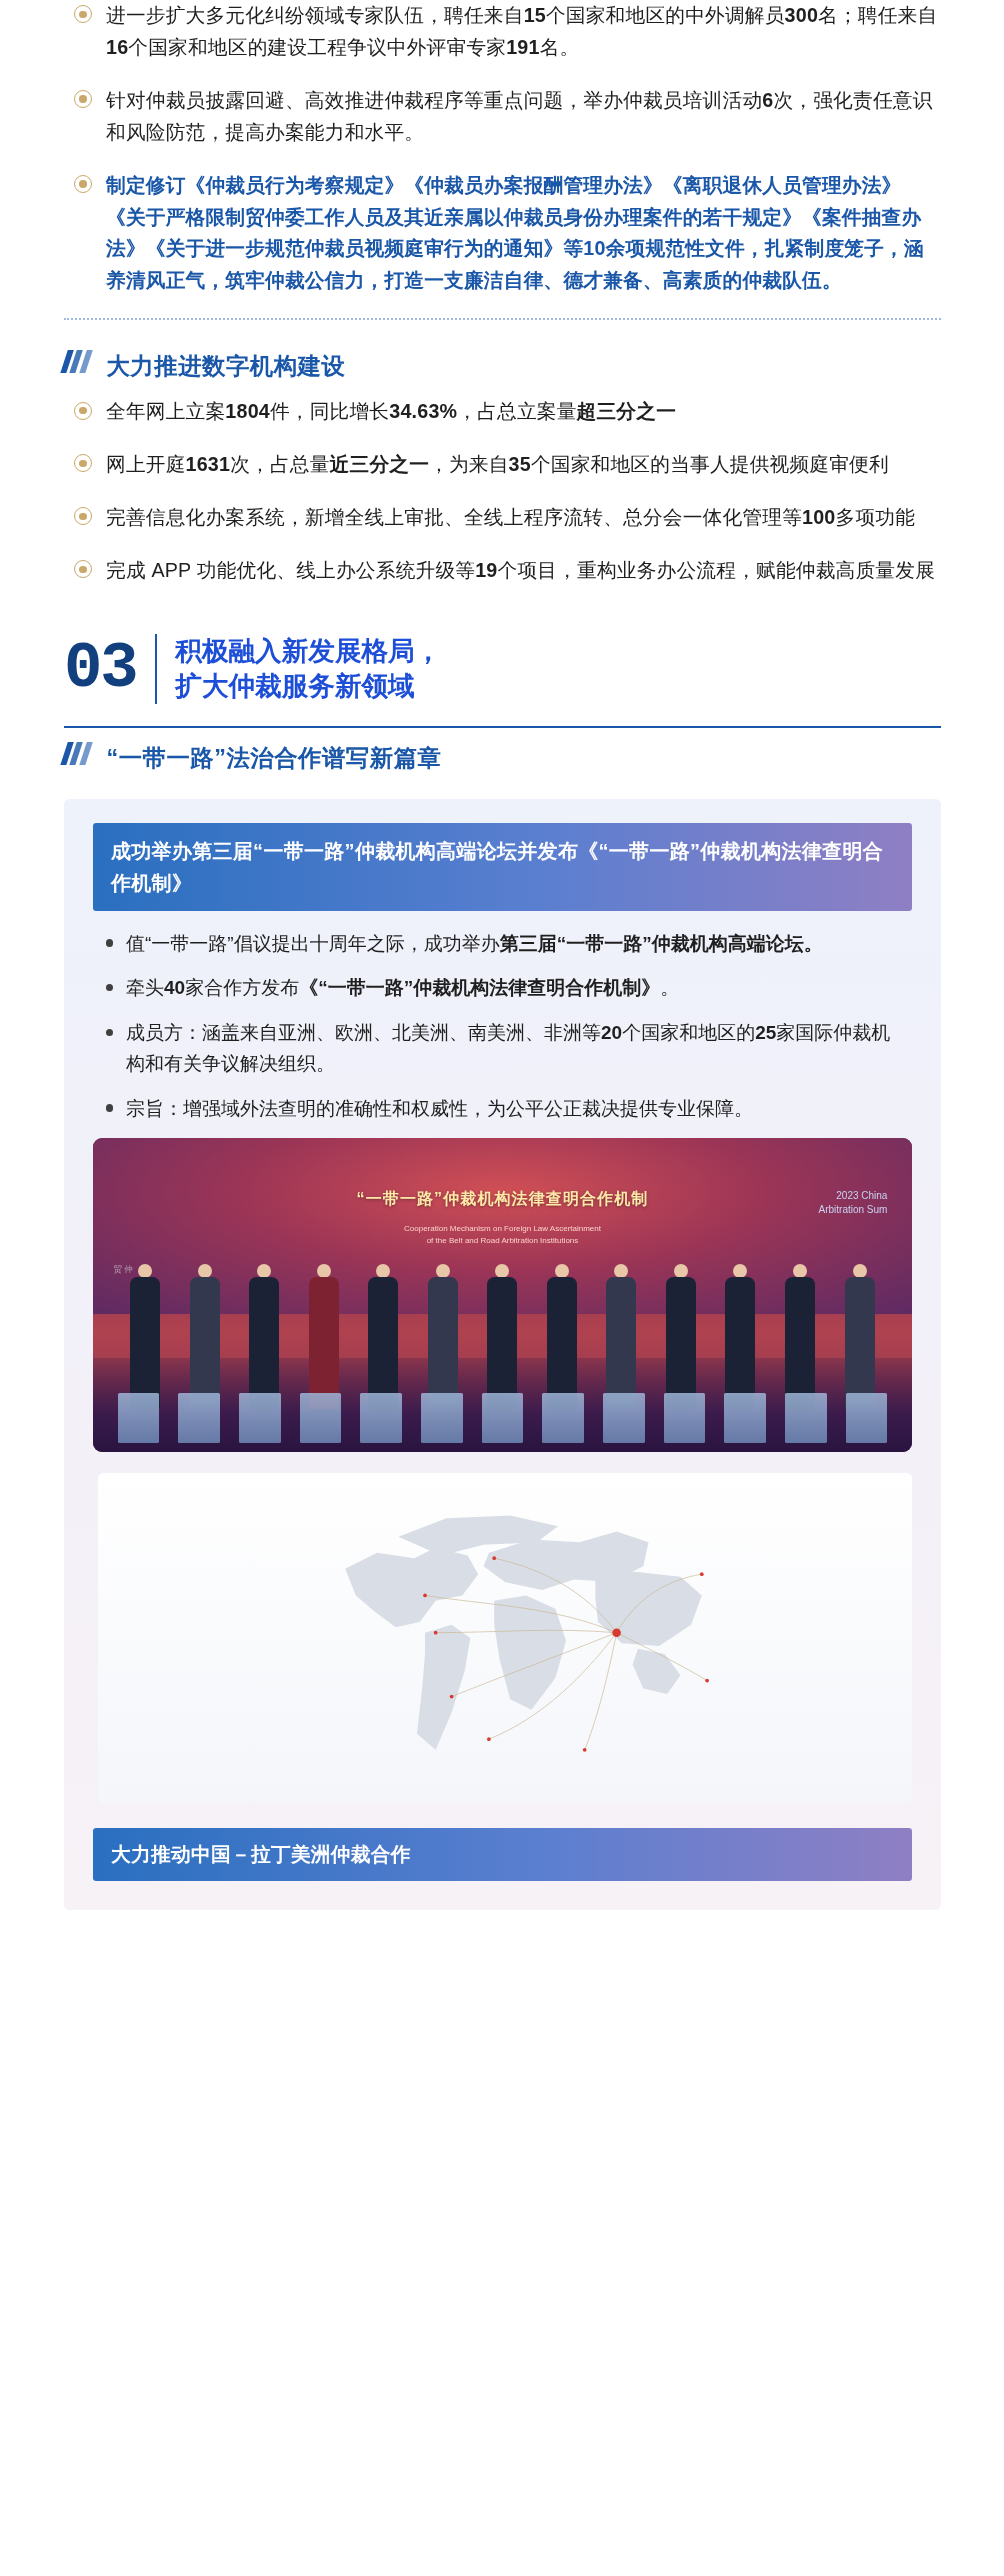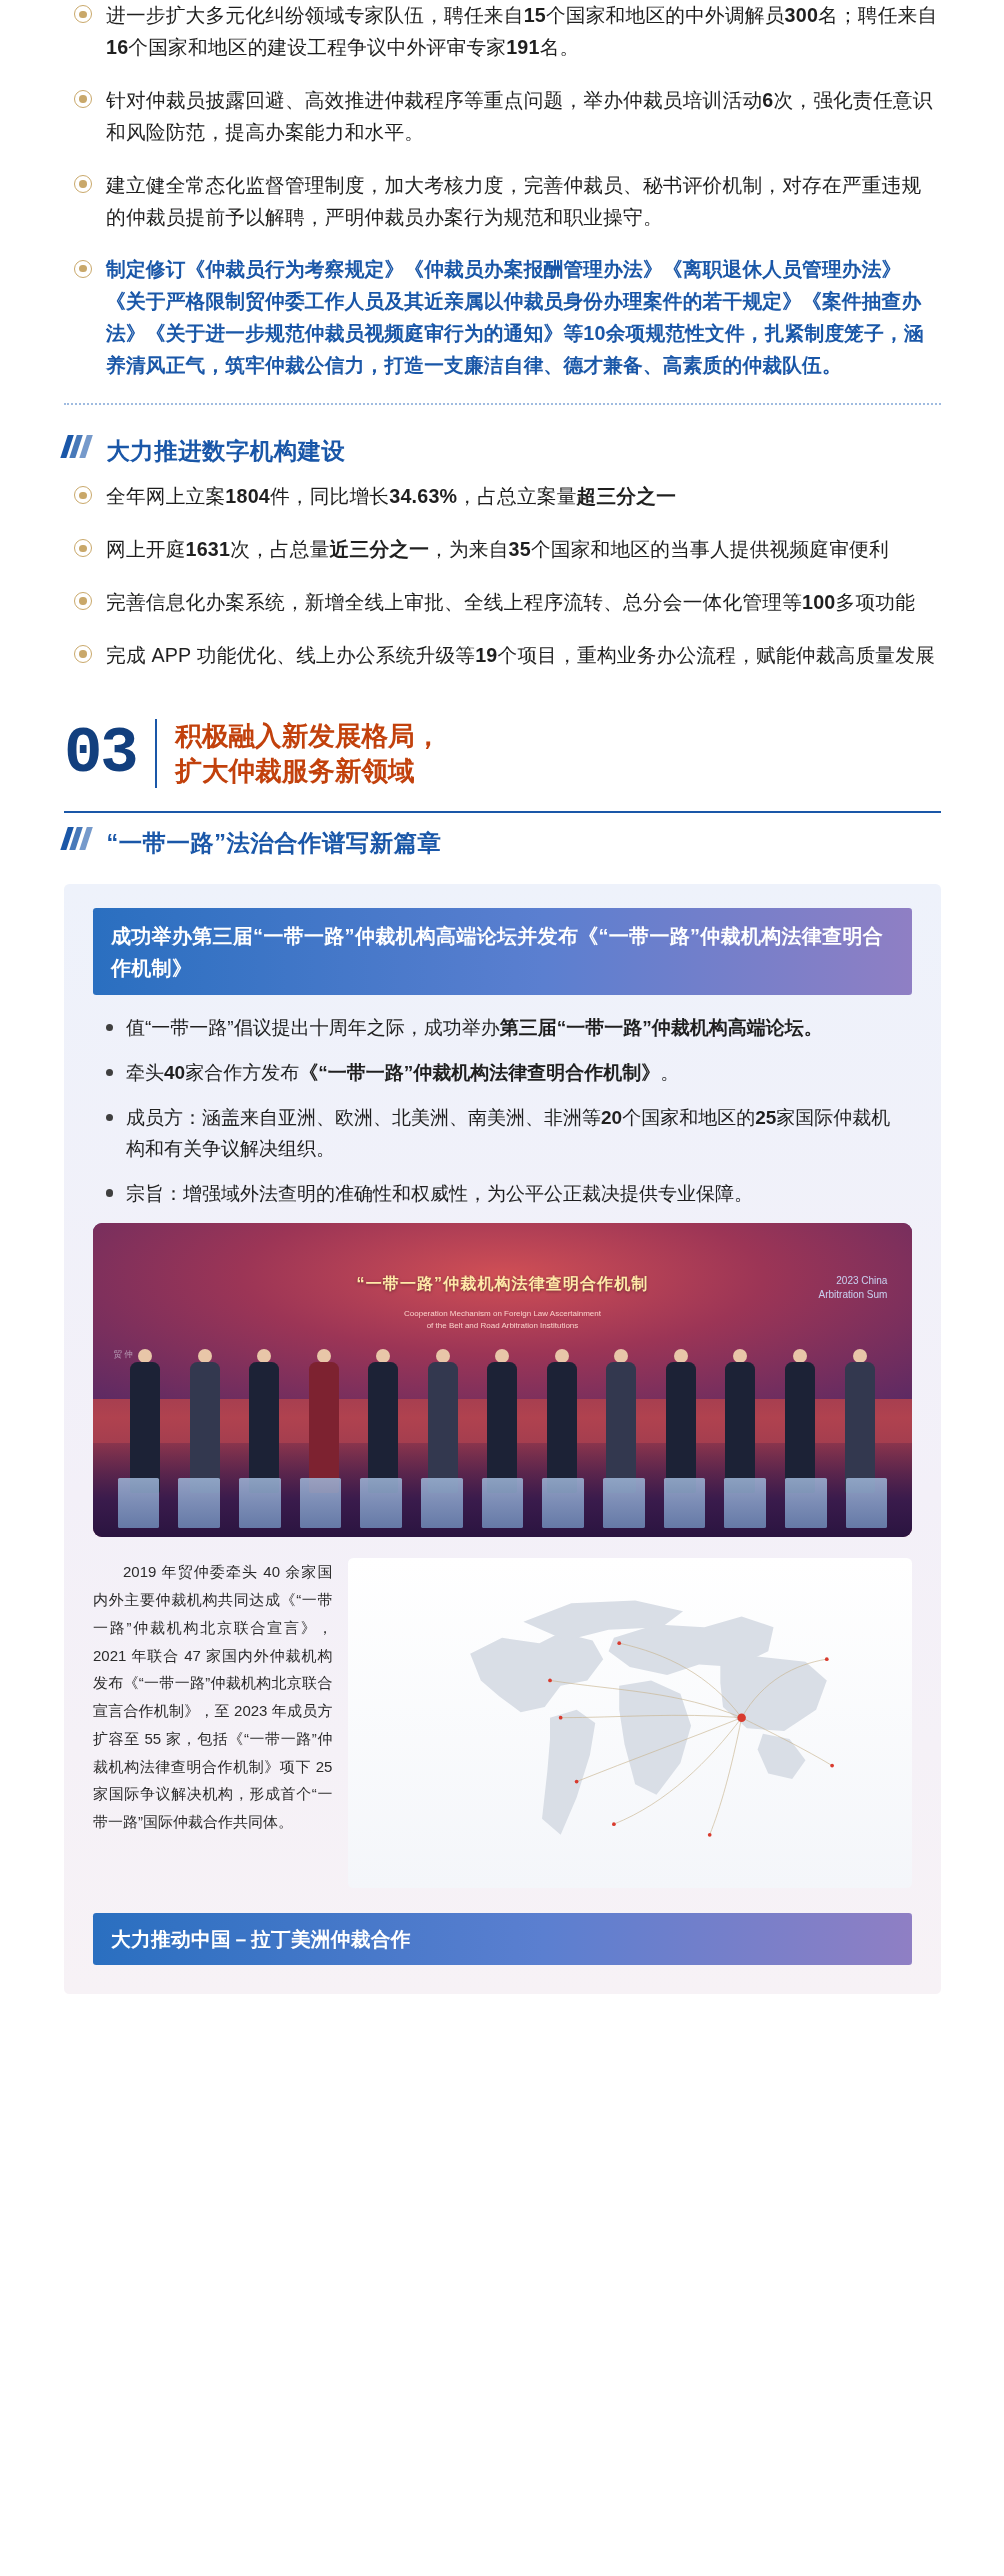--- a/index.html
+++ b/index.html
@@ -112,21 +112,21 @@
   .chapter-divider {
     width: 2.7px;
     align-self: stretch;
     background: #1a57a8;
     margin-right: 18px;
   }
   .chapter-title {
     font-size: 26.6px;
     line-height: 1.3;
     font-weight: bold;
-    color: #c2410c;
+    color: #1d4ed8;
   }
   .chapter-rule {
     margin: 8.5px 64px 0 64px;
     height: 2.1px;
     background: #1a57a8;
   }
 
   
   .panel {
     margin: 10.6px 64px 0 64px;
@@ -322,24 +322,20 @@
     <div class="bullet-item">
       <span class="bullet-marker"></span>
       <div class="bullet-text"><span>进一步扩大多元化纠纷领域专家队伍，聘任来自</span><b>15</b><span>个国家和地区的中外调解员</span><b>300</b><span>名；聘任来自</span><b>16</b><span>个国家和地区的建设工程争议中外评审专家</span><b>191</b><span>名。</span></div>
     </div>
     <div class="bullet-item">
       <span class="bullet-marker"></span>
       <div class="bullet-text"><span>针对仲裁员披露回避、高效推进仲裁程序等重点问题，举办仲裁员培训活动</span><b>6</b><span>次，强化责任意识和风险防范，提高办案能力和水平。</span></div>
     </div>
     <div class="bullet-item">
       <span class="bullet-marker"></span>
-      <div class="bullet-text"><span>建立健全常态化监督管理制度，加大考核力度，完善仲裁员、秘书评价机制，对存在严重违规的仲裁员提前予以解聘，严明仲裁员办案行为规范和职业操守。</span></div>
-    </div>
-    <div class="bullet-item">
-      <span class="bullet-marker"></span>
       <div class="bullet-text blue"><b>制定修订《仲裁员行为考察规定》《仲裁员办案报酬管理办法》《离职退休人员管理办法》《关于严格限制贸仲委工作人员及其近亲属以仲裁员身份办理案件的若干规定》《案件抽查办法》《关于进一步规范仲裁员视频庭审行为的通知》等</b><b>10</b><b>余项规范性文件，扎紧制度笼子，涵养清风正气，筑牢仲裁公信力，打造一支廉洁自律、德才兼备、高素质的仲裁队伍。</b></div>
     </div>
   </div>
 
   <div class="dotted-sep"></div>
 
   <div class="slash-heading">
     <span class="slashes">
         <i></i>
         <i></i>
@@ -486,21 +482,20 @@
         <span></span>
           <span></span>
           <span></span>
           <span></span>
           <span></span>
           <span></span>
       </div>
     </div>
 
     <div class="caption-row">
-      <div class="caption-text"><span class="indent"></span><span>2019 年贸仲委牵头 40 余家国内外主要仲裁机构共同达成《“一带一路”仲裁机构北京联合宣言》，2021 年联合 47 家国内外仲裁机构发布《“一带一路”仲裁机构北京联合宣言合作机制》，至 2023 年成员方扩容至 55 家，包括《“一带一路”仲裁机构法律查明合作机制》项下 25 家国际争议解决机构，形成首个“一带一路”国际仲裁合作共同体。</span></div>
       <div class="map-box">
         <svg viewBox="0 0 900 620" preserveAspectRatio="xMidYMid meet">
           <g fill="#d9dee6">
             <path d="M150 180 l60 -30 70 10 40 -20 60 15 20 35 -30 40 -50 10 -30 40 -45 10 -40 -30 -35 -30z"></path>
             <path d="M300 300 l50 -15 35 25 -10 60 -25 80 -30 70 -35 -30 10 -90 5 -60z"></path>
             <path d="M420 150 l80 -25 90 5 70 -20 60 20 -10 45 -60 30 -70 -5 -60 20 -70 -15 -40 -30z"></path>
             <path d="M430 240 l60 -10 55 25 20 60 -20 70 -45 60 -40 -20 -20 -75 -10 -65z"></path>
             <path d="M620 200 l70 -15 90 10 40 35 -20 55 -60 40 -70 -5 -45 -40 -5 -45z"></path>
             <path d="M700 330 l50 10 30 40 -25 35 -45 -10 -20 -45z"></path>
             <path d="M250 120 l90 -35 120 -5 90 20 -40 30 -100 5 -80 20z"></path>

